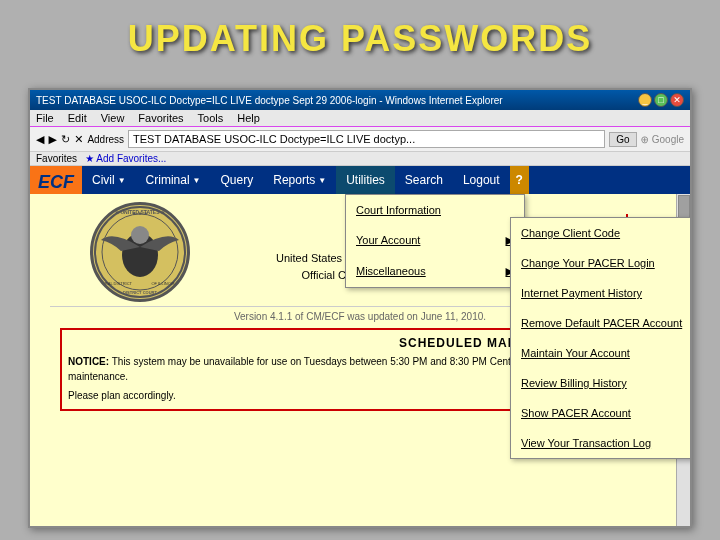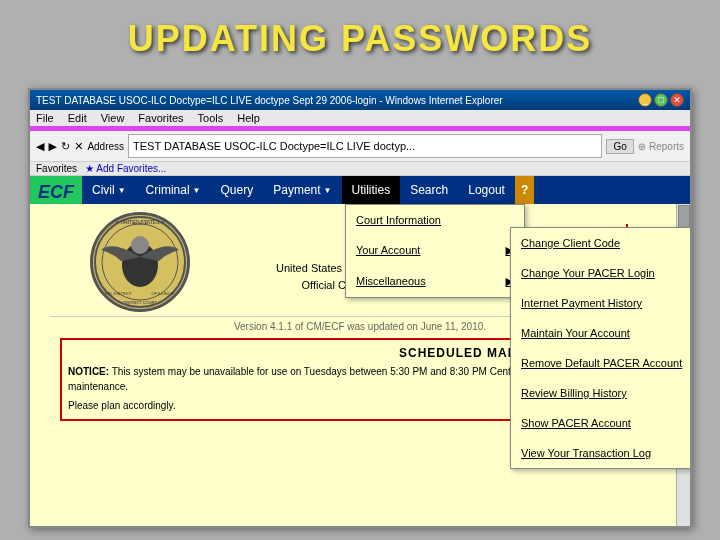--- a/index.html
+++ b/index.html
@@ -60,37 +60,37 @@
     .btn-close { background: #e84c3d; }
 
     
     .browser-menubar {
       background: #e8e8e8;
       font-size: 11px;
       padding: 2px 6px;
       display: flex;
       gap: 14px;
       color: #000;
-      border-bottom: 5px solid #d946ef;
+      border-bottom: 1px solid #d946ef;
     }
     .menu-item { cursor: pointer; }
 
     
     .browser-addressbar {
       background: #f0f0f0;
       padding: 3px 6px;
       display: flex;
       align-items: center;
       gap: 4px;
       border-bottom: 1px solid #ccc;
       font-size: 11px;
     }
     .address-input {
       flex: 1;
-      height: 24px;
+      height: 18px;
       border: 1px solid #aaa;
       padding: 0 4px;
       font-size: 11px;
       background: #fff;
     }
     .go-btn {
       background: #ddd;
       border: 1px solid #aaa;
       padding: 1px 6px;
       font-size: 10px;
@@ -98,41 +98,41 @@
     }
 
     
     .ecf-nav {
       background: #003082;
       display: flex;
       align-items: stretch;
       height: 28px;
     }
     .ecf-logo {
-      background: #22c55e;
+      background: #f97316;
       color: #003082;
       font-weight: bold;
       font-size: 18px;
       padding: 16px 8px;
       display: flex;
       align-items: center;
       font-style: italic;
     }
     .nav-item {
       color: #fff;
       font-size: 12px;
       padding: 0 10px;
       display: flex;
       align-items: center;
       cursor: pointer;
       gap: 3px;
       position: relative;
       text-align: right;
     }
-    .nav-item.active { background: #000000; }
+    .nav-item.active { background: #0c4a6e; }
     .nav-item .arrow { font-size: 8px; }
 
     
     .dropdown-container {
       position: absolute;
       top: 28px;
       left: 0;
       z-index: 100;
     }
     .utilities-dropdown {
@@ -294,21 +294,21 @@
   </div>
 
   <div class="browser-addressbar">
     <span style="cursor:pointer;">◀</span>
     <span style="cursor:pointer;">▶</span>
     <span style="cursor:pointer;">↻</span>
     <span style="cursor:pointer;">✕</span>
     <span style="font-size:10px;">Address</span>
     <input class="address-input" type="text" value="TEST DATABASE USOC-ILC Doctype=ILC LIVE doctyp..." style="">
     <button class="go-btn">Go</button>
-    <span style="font-size:10px; color:#888;">⊕ Reports</span>
+    <span style="font-size:10px; color:#888;">⊕ Google</span>
   </div>
 
   <div class="favorites-bar">
     <span>Favorites</span>
     <span style="color:#0000cc; cursor:pointer;">★ Add Favorites...</span>
   </div>
 
   <div class="ecf-nav" style="position:relative;">
     <div class="ecf-logo">ECF</div>
     <div class="nav-item">
@@ -316,21 +316,21 @@
       <span class="arrow">▼</span>
     </div>
     <div class="nav-item">
       <span>Criminal</span>
       <span class="arrow">▼</span>
     </div>
     <div class="nav-item">
       <span>Query</span>
     </div>
     <div class="nav-item">
-      <span>Payment</span>
+      <span>Reports</span>
       <span class="arrow">▼</span>
     </div>
     <div class="nav-item active">
       <span>Utilities</span>
     </div>
     <div class="nav-item">
       <span>Search</span>
     </div>
     <div class="nav-item">
       <span>Logout</span>
@@ -346,22 +346,22 @@
         </div>
         <div class="dropdown-item has-sub">
           <span>Miscellaneous</span>
           <span>▶</span>
         </div>
 
         <div class="dropdown-sub" style="top: 12px; left: 164px; margin-top: 10px;">
           <div class="dropdown-item">Change Client Code</div>
           <div class="dropdown-item">Change Your PACER Login</div>
           <div class="dropdown-item">Internet Payment History</div>
+          <div class="dropdown-item">Remove Default PACER Account</div>
           <div class="dropdown-item">Maintain Your Account</div>
-          <div class="dropdown-item">Remove Default PACER Account</div>
           <div class="dropdown-item">Review Billing History</div>
           <div class="dropdown-item">Show PACER Account</div>
           <div class="dropdown-item">View Your Transaction Log</div>
         </div>
       </div>
     </div>
   </div>
 
   <div class="browser-content">
     <div style="display:flex; padding: 8px 60px 0 60px; position:relative;">

